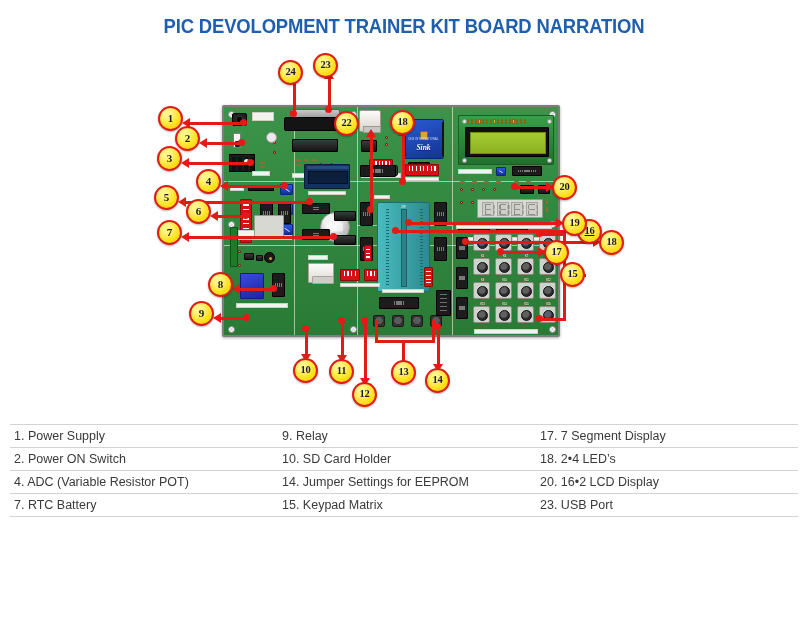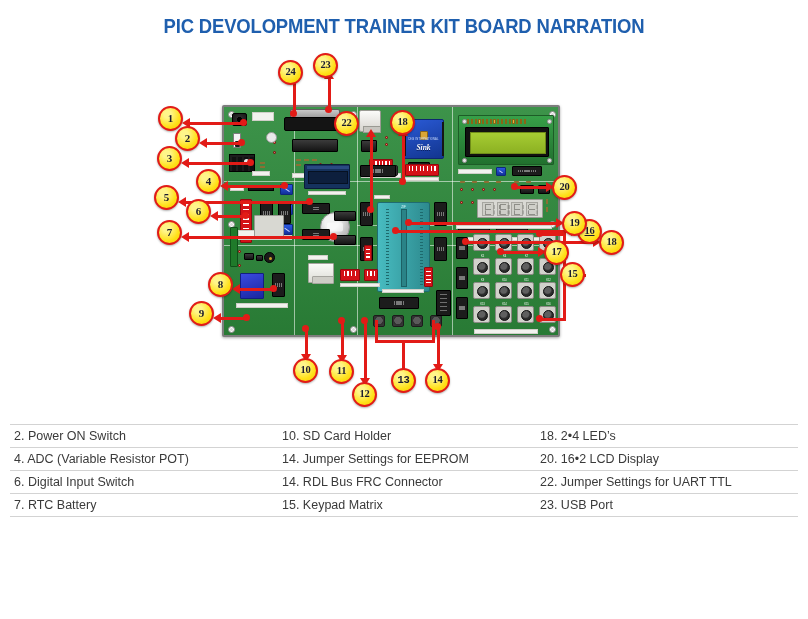--- a/index.html
+++ b/index.html
@@ -994,21 +994,21 @@
     <div class="bubble" style="left:157px; top:98px;">3</div>
     <div class="bubble" style="left:196px; top:121px;">4</div>
     <div class="bubble" style="left:154px; top:137px;">5</div>
     <div class="bubble" style="left:186px; top:151px;">6</div>
     <div class="bubble" style="left:157px; top:172px;">7</div>
     <div class="bubble" style="left:208px; top:224px;">8</div>
     <div class="bubble" style="left:189px; top:253px;">9</div>
     <div class="bubble w2" style="left:293px; top:310px;">10</div>
     <div class="bubble w2" style="left:329px; top:311px;">11</div>
     <div class="bubble w2" style="left:352px; top:334px;">12</div>
-    <div class="bubble w2" style="left:391px; top:320px;font-family:Liberation Mono, monospace;">13</div>
+    <div class="bubble w2" style="left:391px; top:312px;">13</div>
     <div class="bubble w2" style="left:425px; top:320px;">14</div>
     <div class="bubble w2" style="left:560px; top:214px;">15</div>
     <div class="bubble w2" style="left:577px; top:171px;text-decoration:underline;">16</div>
     <div class="bubble w2" style="left:544px; top:192px;">17</div>
     <div class="bubble w2" style="left:599px; top:182px;">18</div>
     <div class="bubble w2" style="left:562px; top:163px;">19</div>
     <div class="bubble w2" style="left:552px; top:127px;">20</div>
     <div class="bubble w2" style="left:390px; top:62px;">18</div>
     <div class="bubble w2" style="left:334px; top:63px;">22</div>
     <div class="bubble w2" style="left:313px; top:5px;">23</div>
@@ -1017,35 +1017,35 @@
 
   <div id="legend">
     <table>
       <colgroup>
           <col class="c1">
           <col class="c2">
           <col class="c3">
         </colgroup>
       <tbody>
         <tr>
+          <td>1. Power Supply</td>
+          <td>9. Relay</td>
+          <td>17. 7 Segment Display</td>
+        </tr>
+        <tr>
           <td>2. Power ON Switch</td>
           <td>10. SD Card Holder</td>
           <td>18. 2•4 LED’s</td>
         </tr>
         <tr>
           <td>4. ADC (Variable Resistor POT)</td>
           <td>14. Jumper Settings for EEPROM</td>
           <td>20. 16•2 LCD Display</td>
         </tr>
         <tr>
-          <td>6. Digital Input Switch</td>
-          <td>14. RDL Bus FRC Connector</td>
-          <td>22. Jumper Settings for UART TTL</td>
-        </tr>
-        <tr>
           <td>7. RTC Battery</td>
           <td>15. Keypad Matrix</td>
           <td>23. USB Port</td>
         </tr>
       </tbody>
     </table>
   </div>
 
 </div>
 

